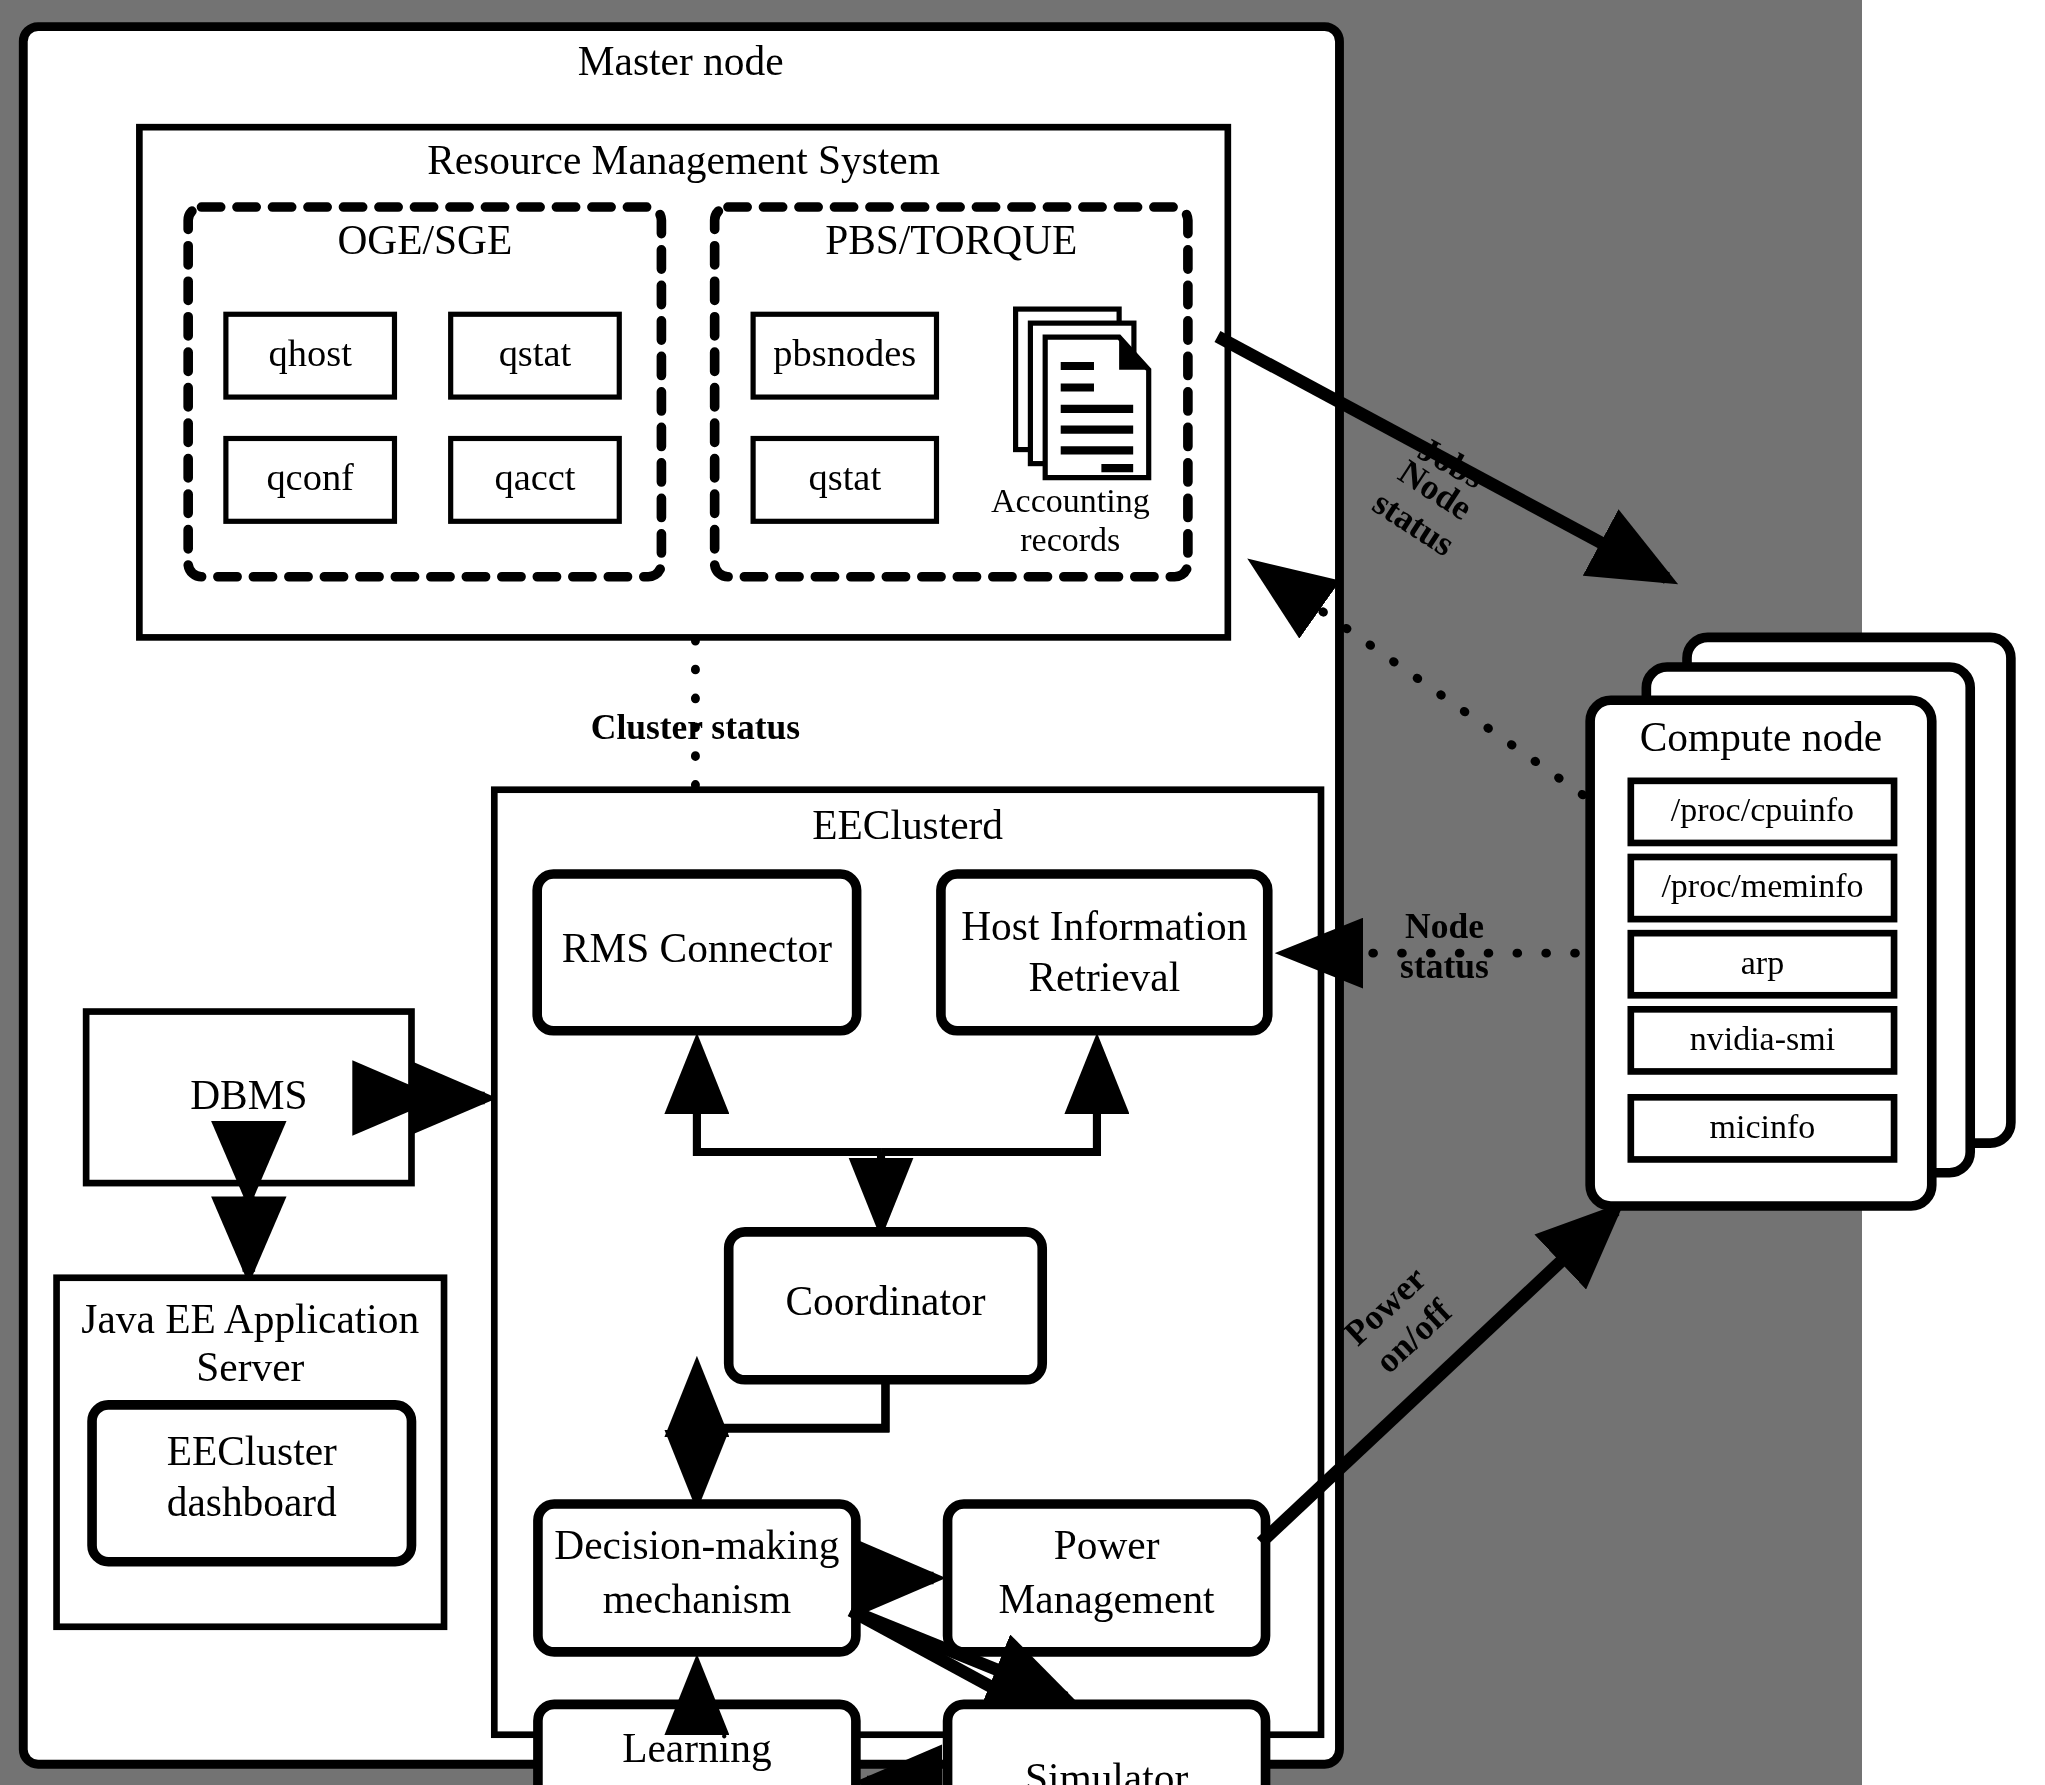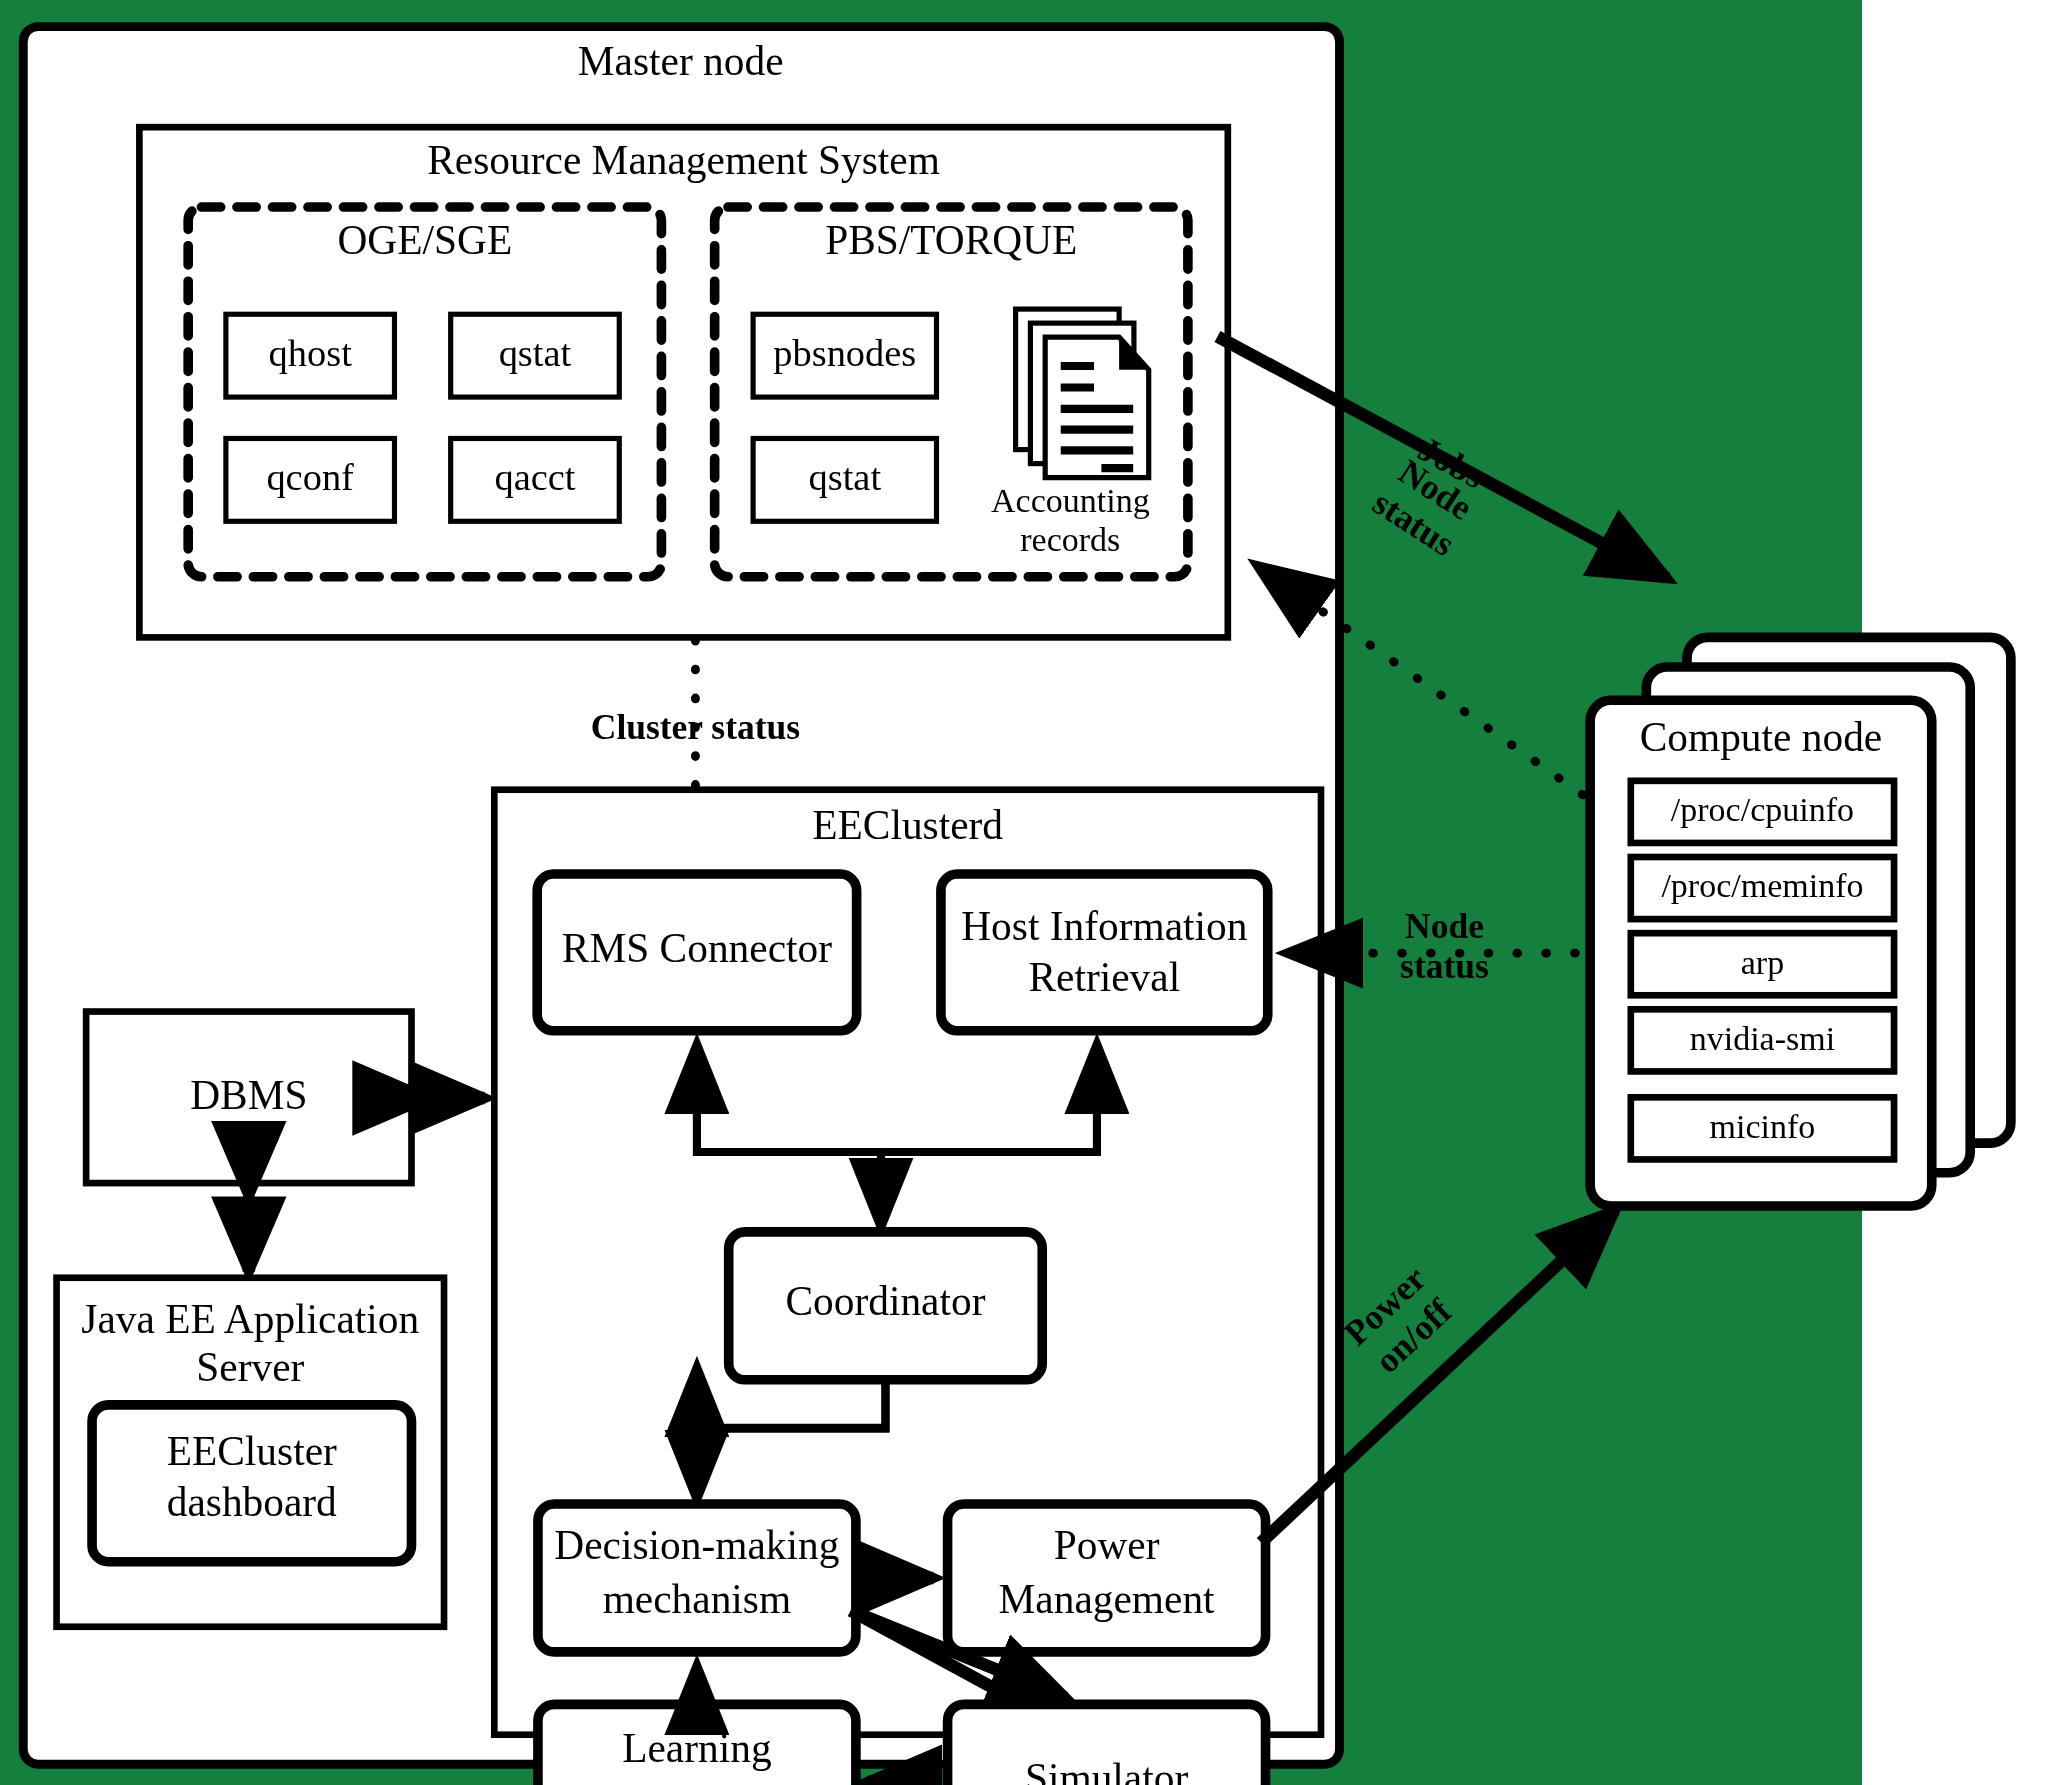--- a/index.html
+++ b/index.html
@@ -1,18 +1,18 @@
 <!DOCTYPE html>
 <html style="font-size:12px"><head>
 <meta charset="utf-8">
 <style>
   html,body{margin:0;padding:0;background:#ffffff;}
   body{width:2046px;height:1785px;overflow:hidden;
        font-family:"Liberation Serif","DejaVu Serif",serif;}
-  #stage{position:relative;width:1862px;height:1785px;background:#15803d;}
+  #stage{position:relative;width:1862px;height:1785px;background:#737373;}
   svg{position:absolute;left:0;top:0;width:2046px;height:1785px;}
   text{font-family:"Liberation Serif","DejaVu Serif",serif;fill:#000;}
   .lbl{font-size:52px;text-anchor:middle;dominant-baseline:middle;}
   .lbl-sm{font-size:46px;text-anchor:middle;dominant-baseline:middle;}
   .lbl-hdr{font-size:56px;text-anchor:middle;dominant-baseline:middle;}
   .lbl-edge{font-size:48px;font-weight:bold;text-anchor:middle;dominant-baseline:middle;}
   .box-thin{fill:#fff;stroke:#000;stroke-width:7;}
   .box-med{fill:#fff;stroke:#000;stroke-width:9;}
   .box-thick{fill:#fff;stroke:#000;stroke-width:12;}
   .box-round{fill:#fff;stroke:#000;stroke-width:13;}

